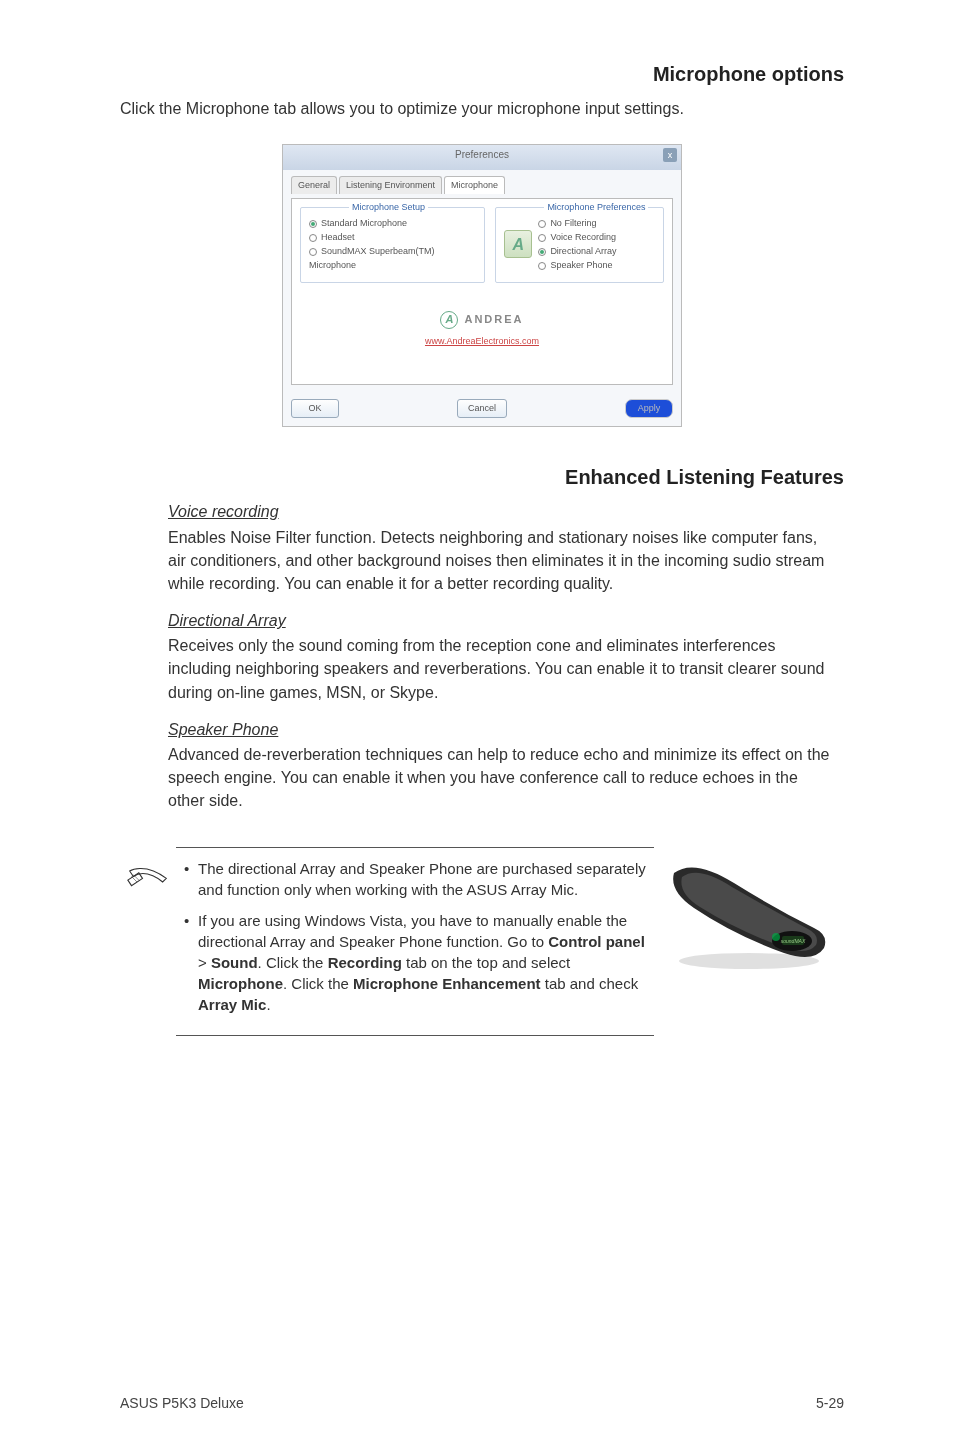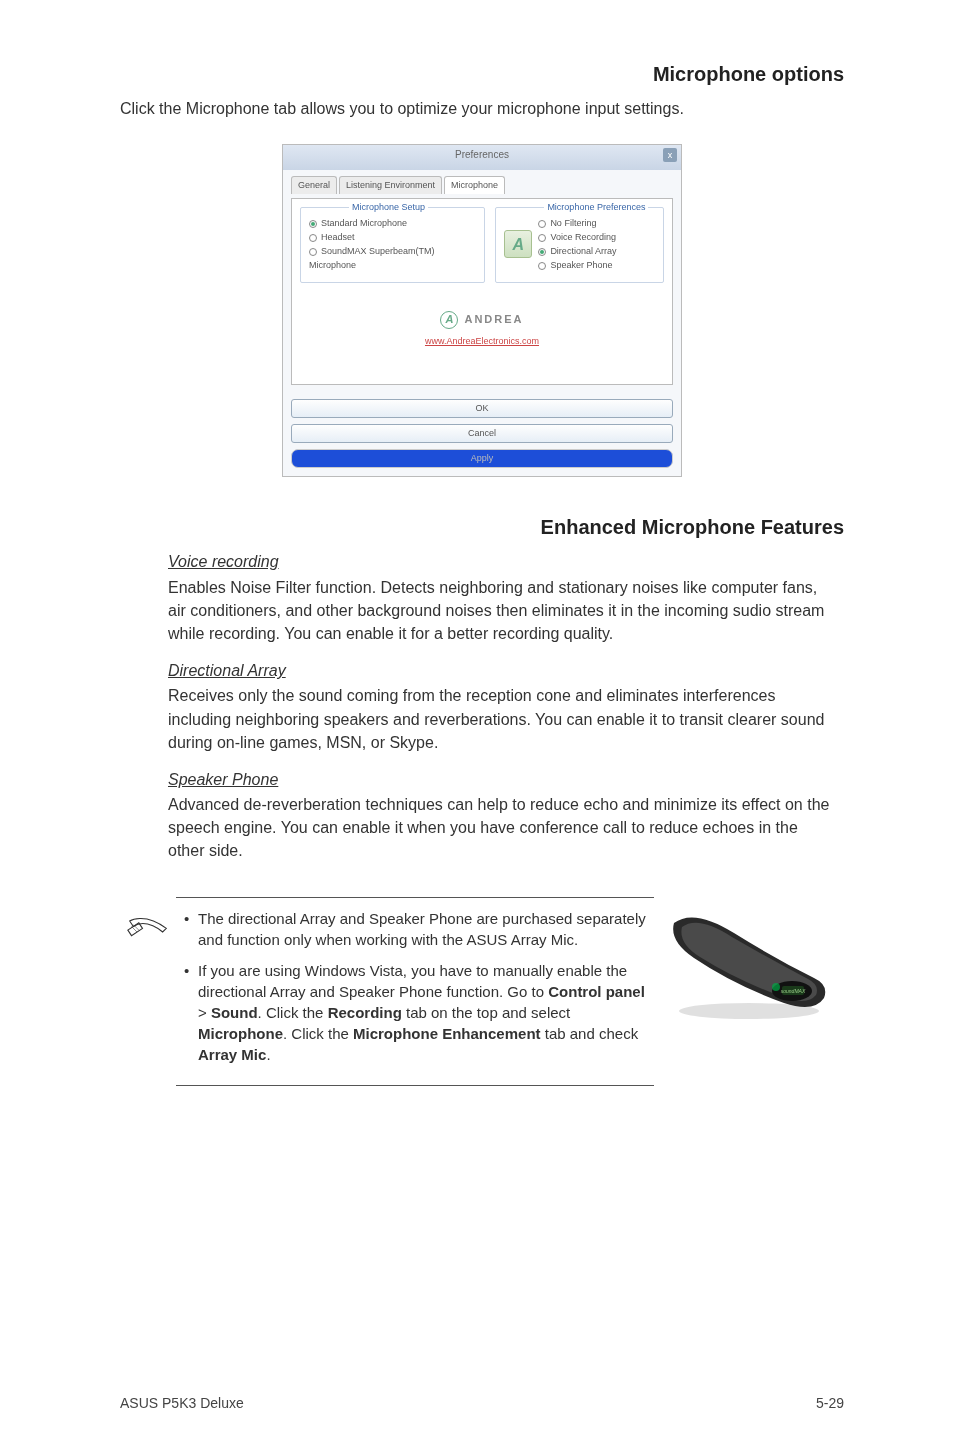--- a/index.html
+++ b/index.html
@@ -153,21 +153,20 @@
       color:#c44;
       text-decoration:underline;
       margin-bottom: 28px;
     }
     .dialog-buttons {
       display:flex;
       gap:6px;
       justify-content:space-between;
       padding: 6px 8px 8px 8px;
       background:#f5f7fa;
-      flex-direction:column;
     }
     .dbtn {
       border:1px solid #9ab;
       background:linear-gradient(#fefefe,#e6eef6);
       padding:2px 10px;
       font-size:9px;
       border-radius:3px;
       min-width:48px;
       text-align:center;
       color:#555;
@@ -267,21 +266,21 @@
         </div>
       </div>
       <div class="dialog-buttons">
         <div class="dbtn">OK</div>
         <div class="dbtn">Cancel</div>
         <div class="dbtn disabled">Apply</div>
       </div>
     </div>
   </div>
 
-  <h2 class="section">Enhanced Microphone Features</h2>
+  <h2 class="section">Enhanced Listening Features</h2>
 
   <div class="indent">
     <div class="feature-block">
       <div class="feature-title">Voice recording</div>
       <div>Enables Noise Filter function. Detects neighboring and stationary noises like computer fans, air conditioners, and other background noises then eliminates it in the incoming sudio stream while recording. You can enable it for a better recording quality.</div>
     </div>
     <div class="feature-block">
       <div class="feature-title">Directional Array</div>
       <div>Receives only the sound coming from the reception cone and eliminates interferences including neighboring speakers and reverberations. You can enable it to transit clearer sound during on-line games, MSN, or Skype.</div>
     </div>

